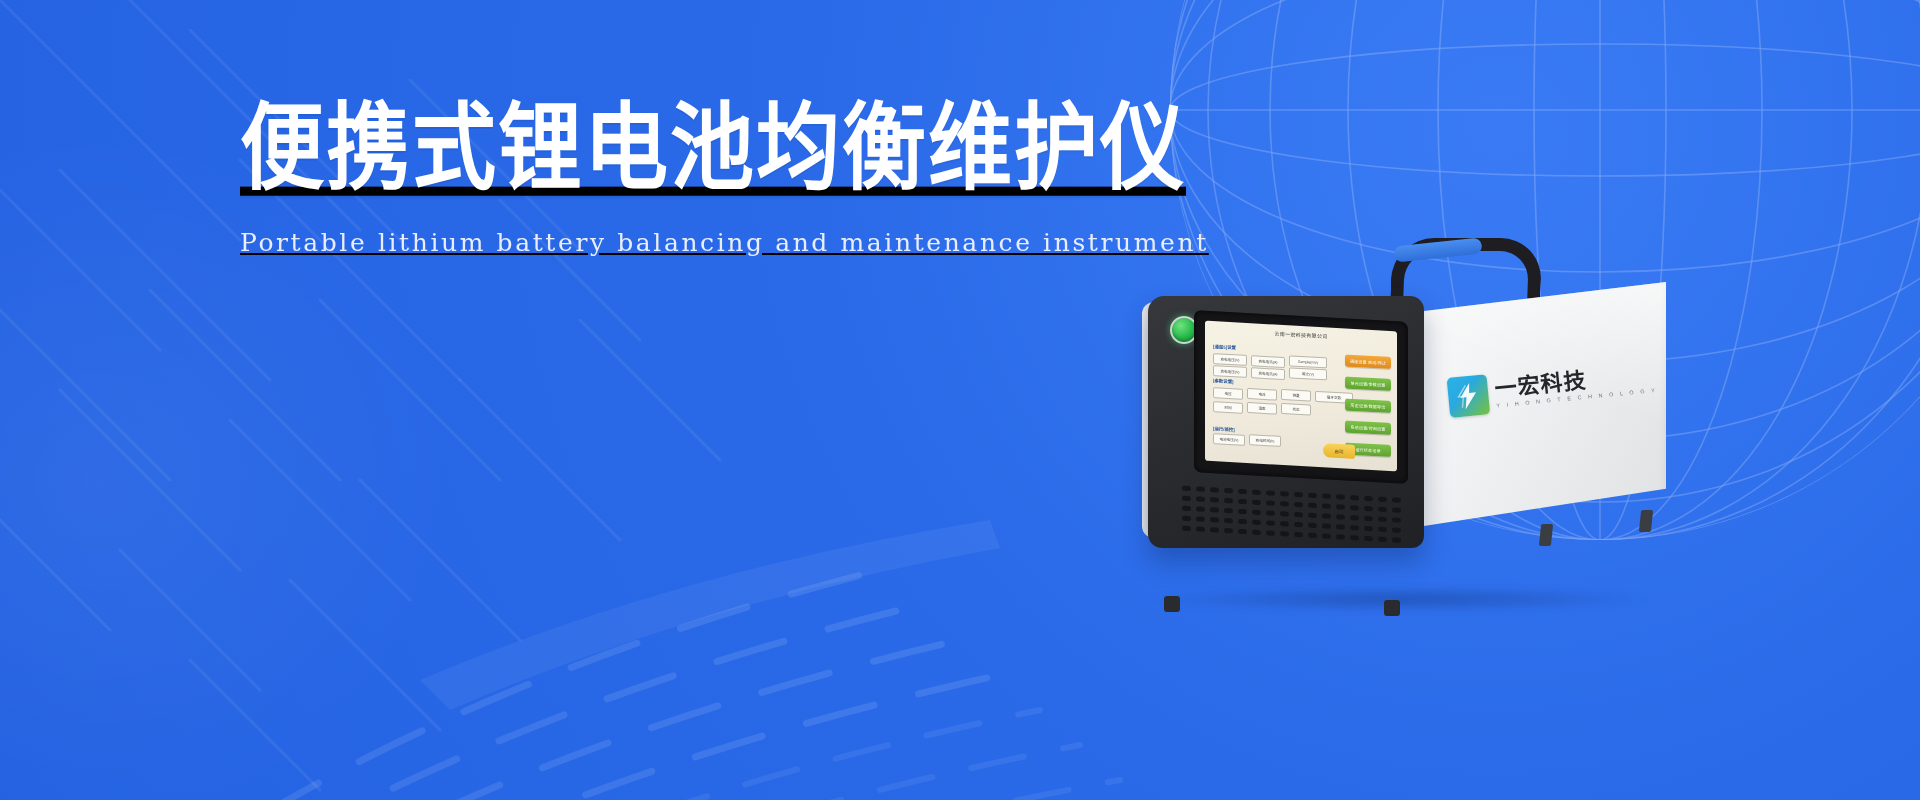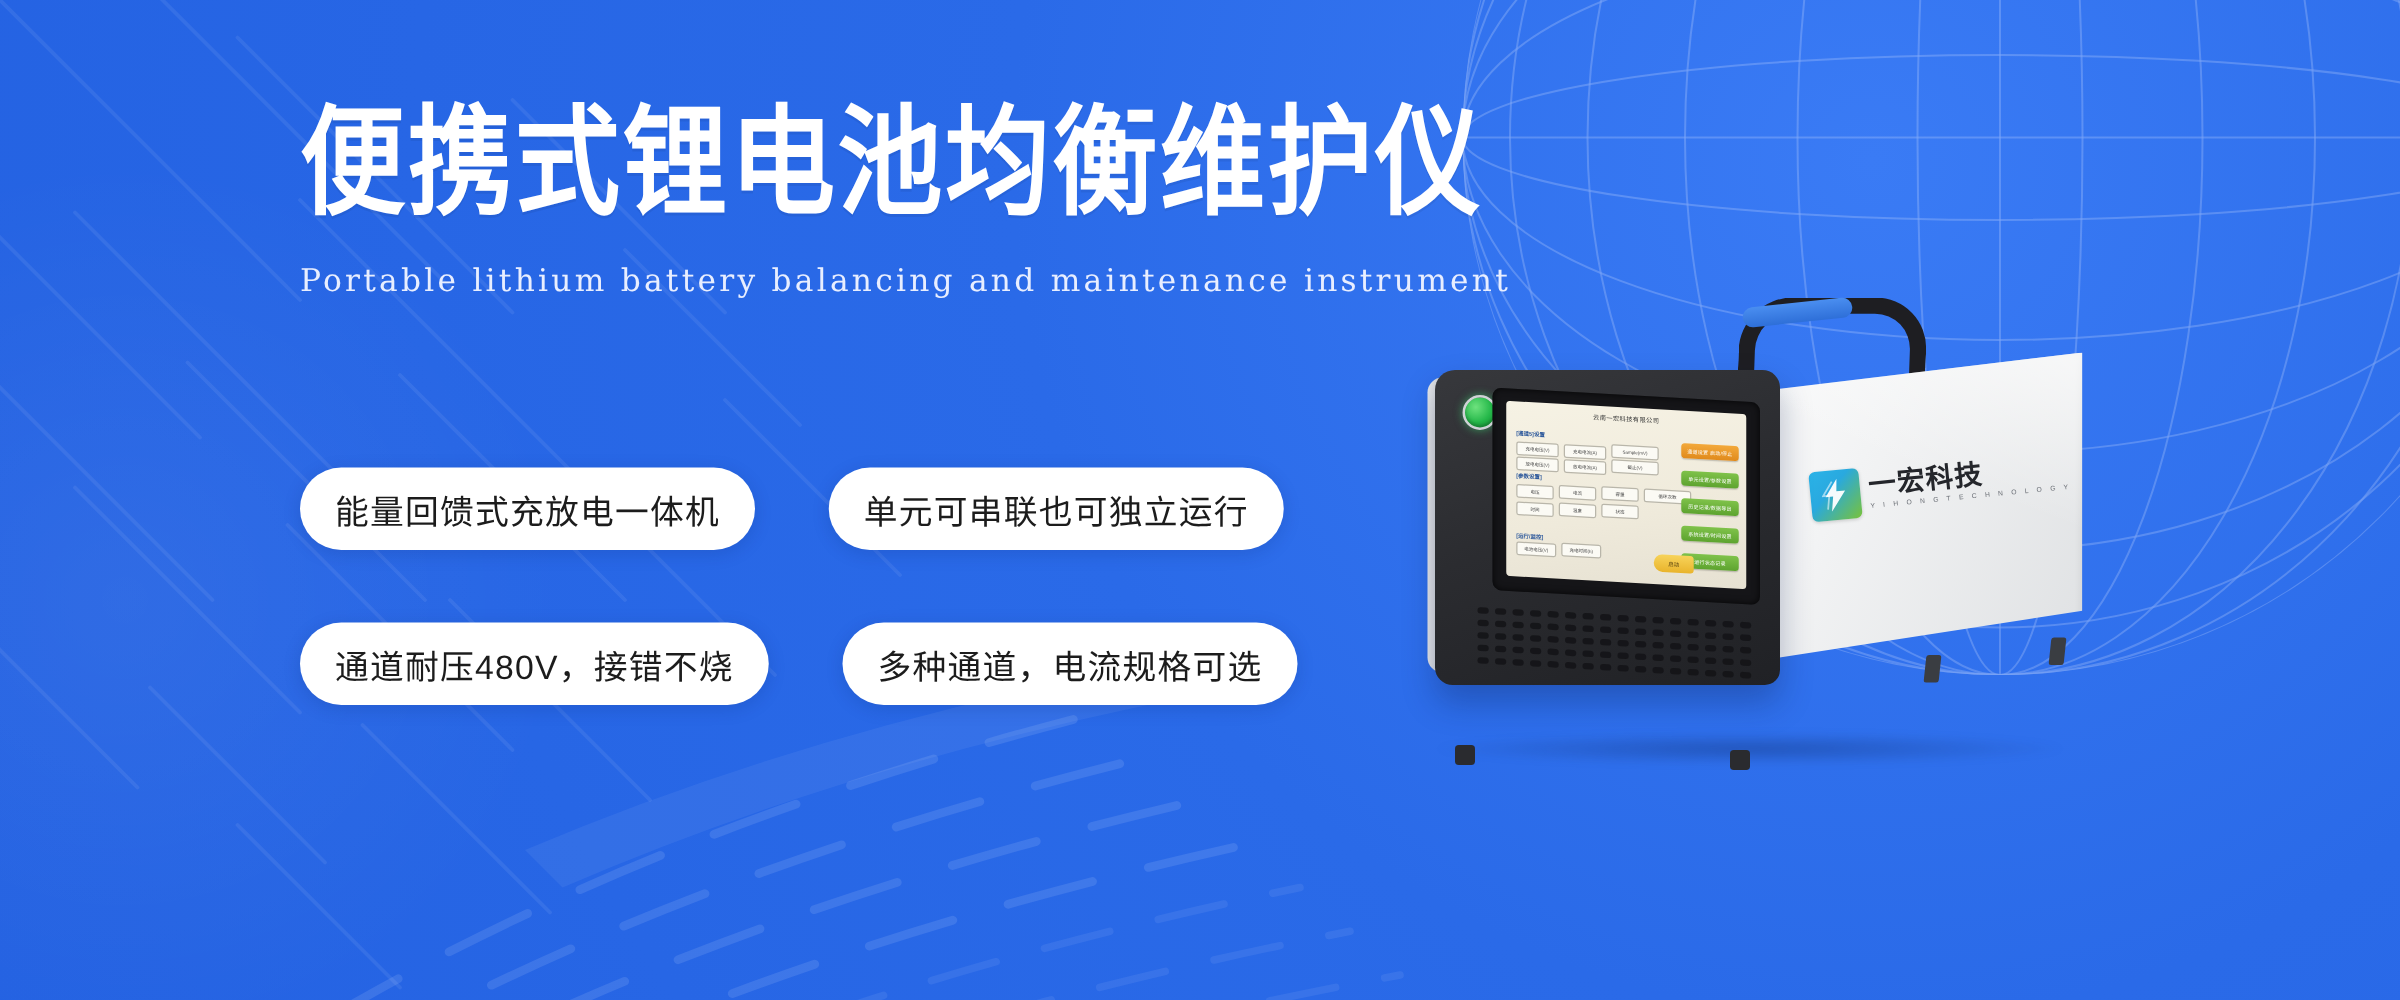--- a/index.html
+++ b/index.html
@@ -32,21 +32,21 @@
     opacity:.42;
   }
   .bg-soft-l{
     position:absolute;left:-260px;top:120px;width:720px;height:720px;
     border-radius:50%;
     background:radial-gradient(circle,rgba(255,255,255,.05) 0%,rgba(255,255,255,0) 70%);
   }
 
   
   .copy{
-    position:absolute;left:240px;top:82px;width:880px;
+    position:absolute;left:240px;top:100px;width:880px;text-decoration:underline;
   }
   .headline{
     margin:0;
     font-family:"DejaVu Sans","Liberation Sans",sans-serif;
     font-weight:900;
     font-size:84px;
     line-height:1.0;
     letter-spacing:2px;
     color:#ffffff;
     white-space:nowrap;
@@ -311,26 +311,20 @@
       <line x1="10" y1="440" x2="870" y2="440"></line>
       <line x1="440" y1="10" x2="440" y2="870"></line>
     </g>
   </svg>
 
   <div class="copy">
     <h1 class="headline">便携式锂电池均衡维护仪</h1>
     <p class="subhead">Portable lithium battery balancing and maintenance instrument</p>
   </div>
 
-  <div class="pills">
-    <div class="pill">能量回馈式充放电一体机</div>
-    <div class="pill">单元可串联也可独立运行</div>
-    <div class="pill">通道耐压480V，接错不烧</div>
-    <div class="pill">多种通道，电流规格可选</div>
-  </div>
 
   <div class="dev-shadow"></div>
   <div class="device">
 
     <div class="handle"></div>
     <div class="handle-grip"></div>
 
     <div class="body-white"></div>
     <div class="body-white-edge"></div>
     <div class="foot-r1"></div>

